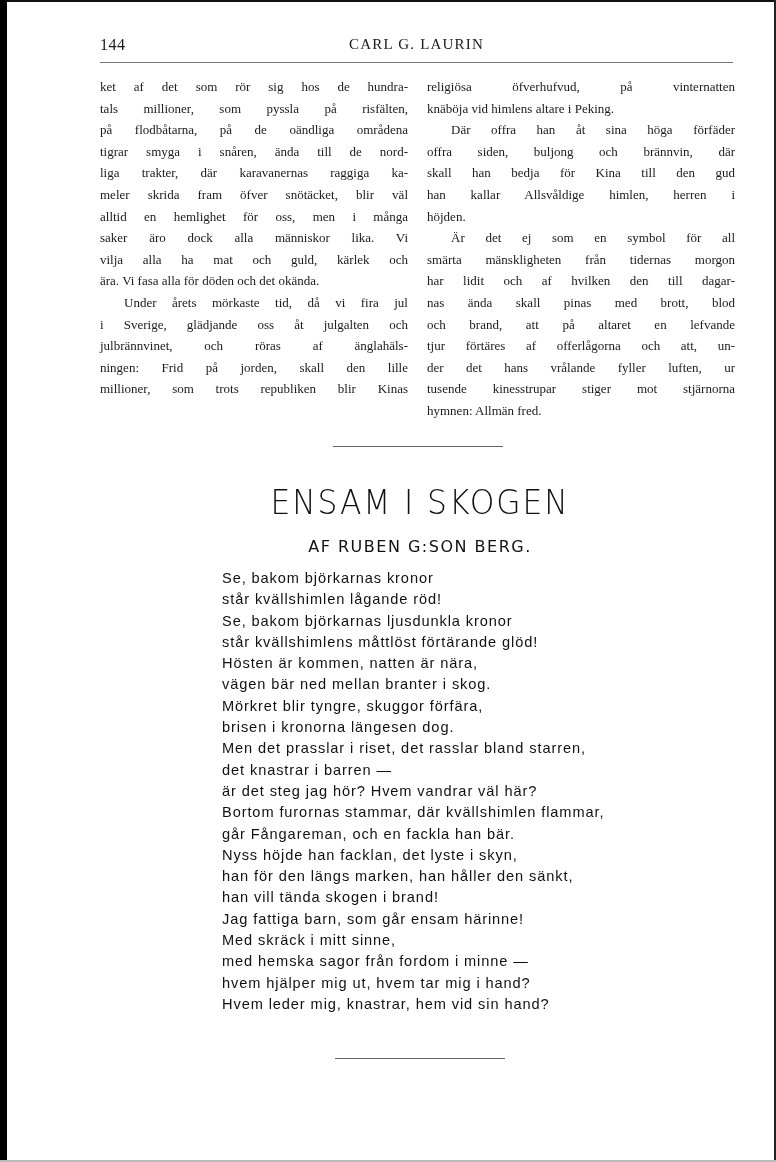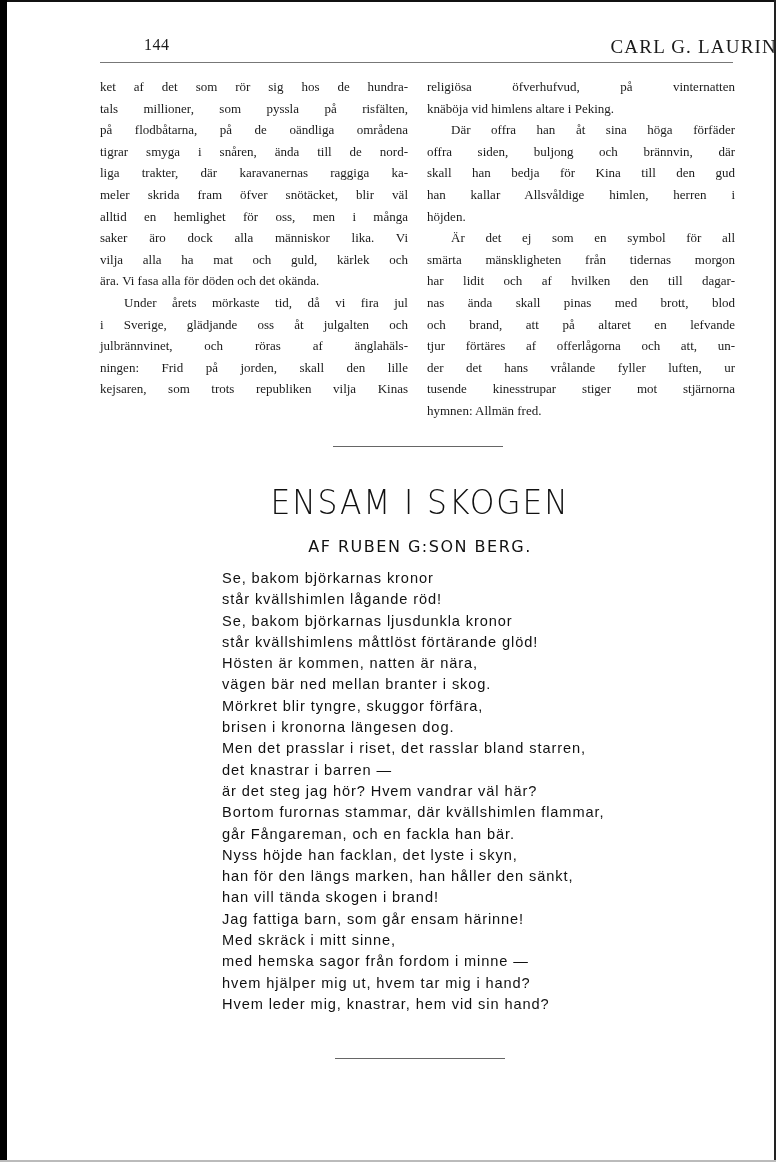--- a/index.html
+++ b/index.html
@@ -5,23 +5,23 @@
   html, body { margin: 0; padding: 0; }
   body {
     width: 776px; height: 1162px; background: #ffffff; position: relative; overflow: hidden;
     font-family: "Liberation Serif", "DejaVu Serif", serif; color: #1a1a1a;
   }
   .left-edge { position: absolute; left: 0; top: 0; width: 7px; height: 1162px; background: #000; }
   .top-edge { position: absolute; left: 7px; top: 0; width: 769px; height: 2px; background: #111; }
   .right-edge { position: absolute; right: 0; top: 0; width: 2px; height: 1162px; background: #222; }
   .bottom-edge { position: absolute; left: 0; bottom: 0; width: 776px; height: 2px; background: #bbb; }
 
-  .header { position: absolute; left: 100px; top: 36px; width: 633px; height: 26px; margin-left: 44px; }
+  .header { position: absolute; left: 100px; top: 36px; width: 633px; height: 26px; }
   .page-number { position: absolute; left: 0; top: 0; font-size: 16px; letter-spacing: 0.5px; }
-  .running-title { position: absolute; left: 0; width: 633px; top: 0; text-align: right; font-size: 19px; letter-spacing: 1.2px; }
+  .running-title { position: absolute; left: 0; width: 633px; top: 0; text-align: center; font-size: 15px; letter-spacing: 1.2px; }
   .header-rule { position: absolute; left: 100px; top: 62px; width: 633px; height: 1px; background: #777; }
 
   .column { position: absolute; top: 76px; width: 308px; font-size: 13px; line-height: 21.6px; }
   .col-left { left: 100px; }
   .col-right { left: 427px; }
   .column .line { display: block; white-space: nowrap; text-align: justify; text-align-last: justify; height: 21.6px; }
   .column .line.last { text-align-last: left; }
   .column .line.indent { padding-left: 24px; }
 
   .section-rule { position: absolute; height: 1px; background: #666; }
@@ -60,21 +60,21 @@
   <span class="line">liga trakter, där karavanernas raggiga ka-</span>
   <span class="line">meler skrida fram öfver snötäcket, blir väl</span>
   <span class="line">alltid en hemlighet för oss, men i många</span>
   <span class="line">saker äro dock alla människor lika. Vi</span>
   <span class="line">vilja alla ha mat och guld, kärlek och</span>
   <span class="line last">ära. Vi fasa alla för döden och det okända.</span>
   <span class="line indent">Under årets mörkaste tid, då vi fira jul</span>
   <span class="line">i Sverige, glädjande oss åt julgalten och</span>
   <span class="line">julbrännvinet, och röras af änglahäls-</span>
   <span class="line">ningen: Frid på jorden, skall den lille</span>
-  <span class="line">kejsaren, som trots republiken vilja Kinas</span>
+  <span class="line">millioner, som trots republiken blir Kinas</span>
 </div>
 
 <div class="column col-right">
   <span class="line">religiösa öfverhufvud, på vinternatten</span>
   <span class="line last">knäböja vid himlens altare i Peking.</span>
   <span class="line indent">Där offra han åt sina höga förfäder</span>
   <span class="line">offra siden, buljong och brännvin, där</span>
   <span class="line">skall han bedja för Kina till den gud</span>
   <span class="line">han kallar Allsvåldige himlen, herren i</span>
   <span class="line last">höjden.</span>

